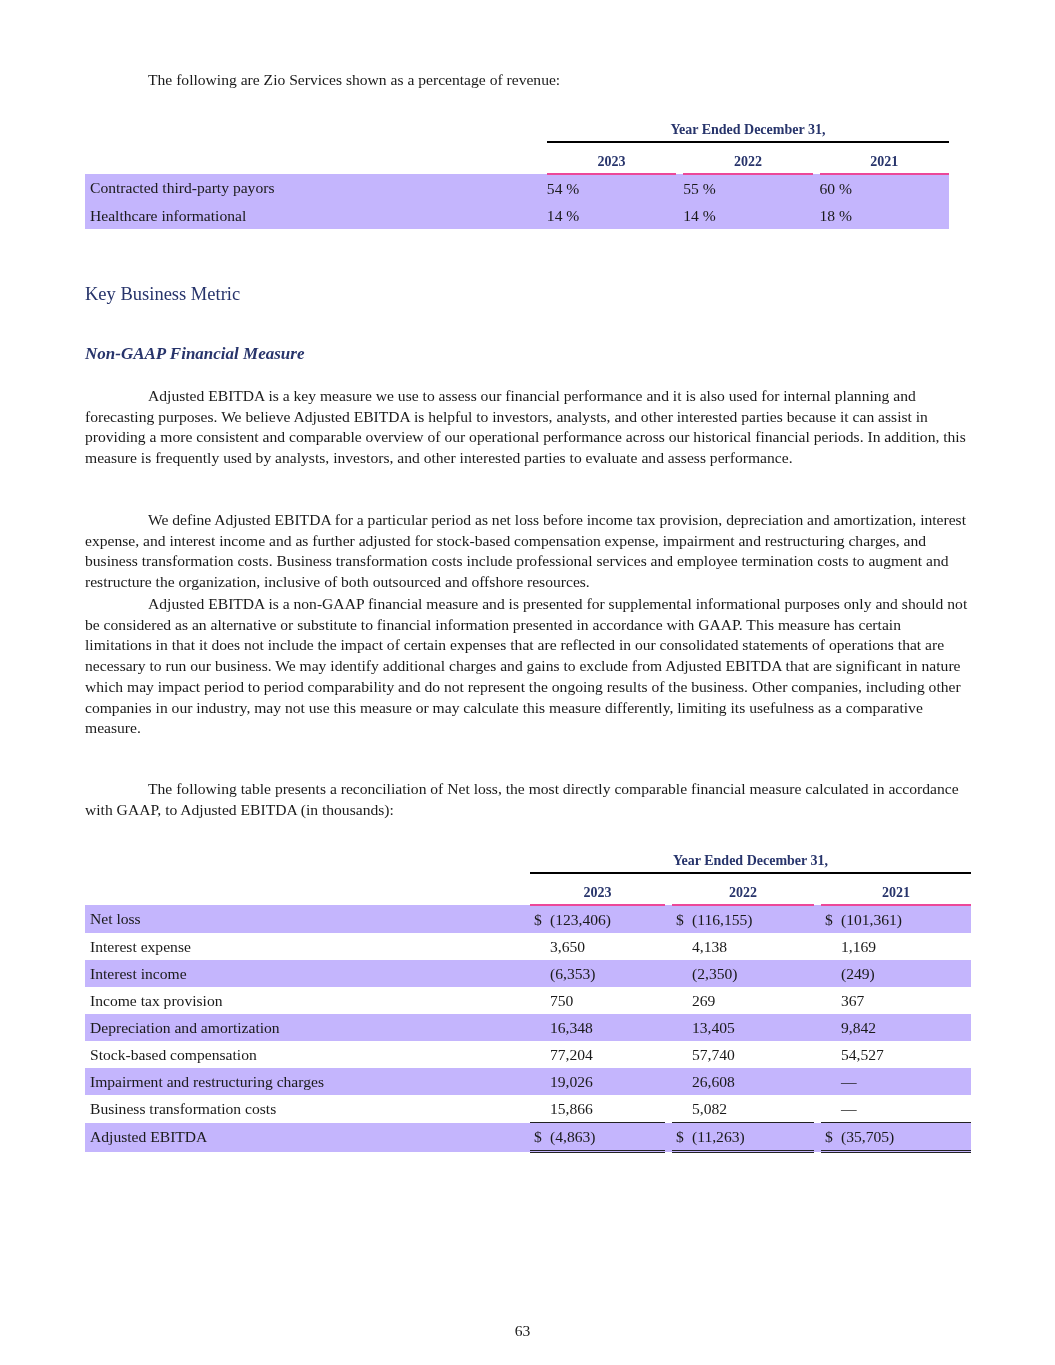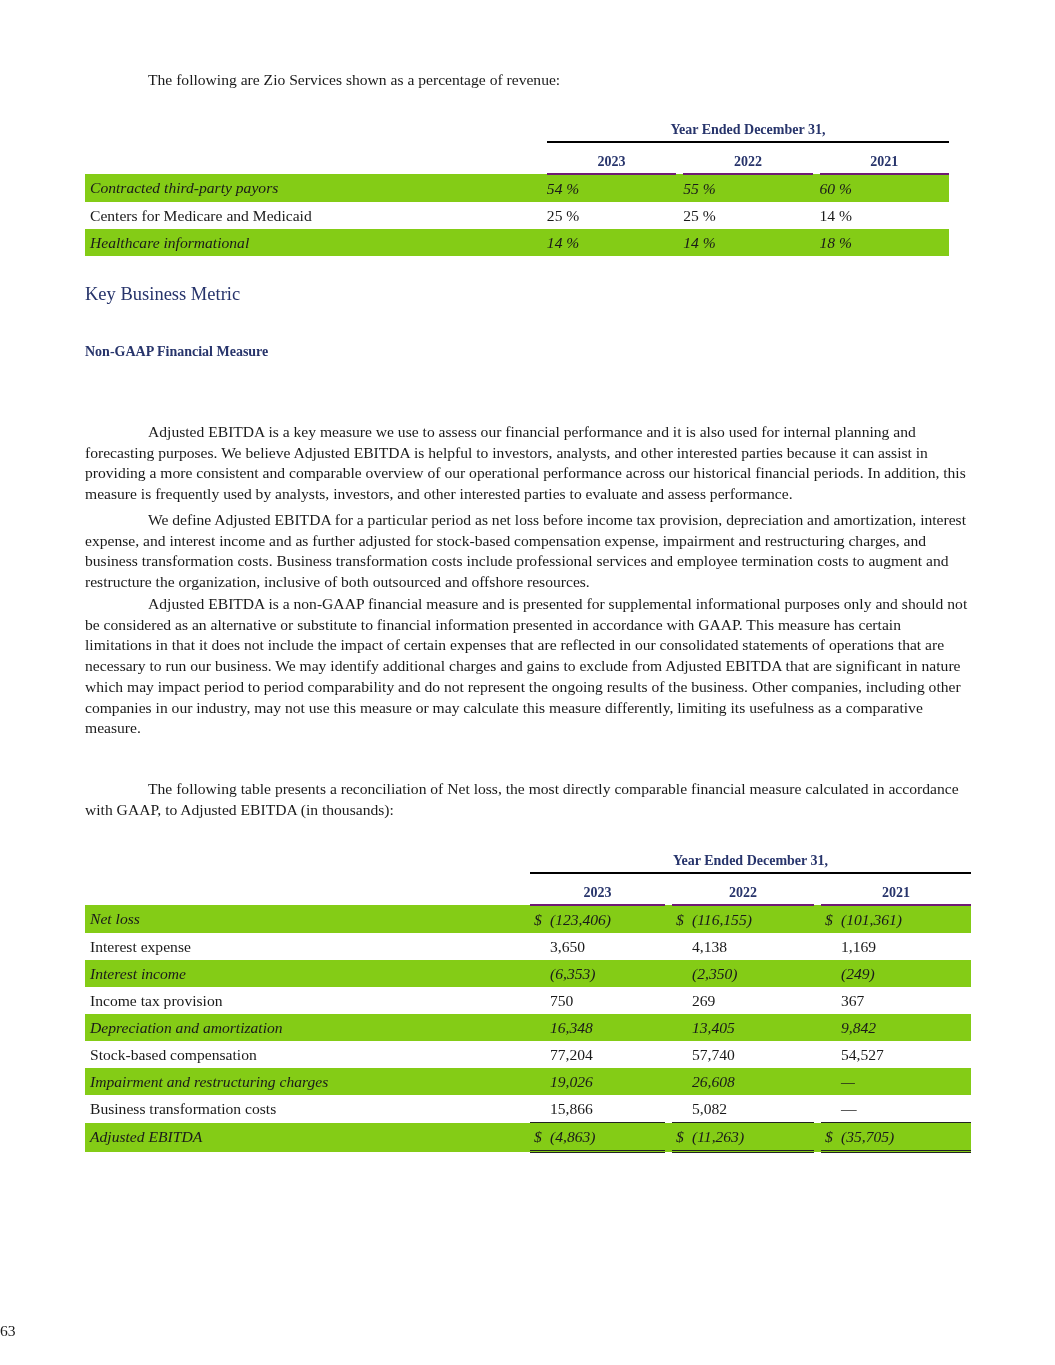--- a/index.html
+++ b/index.html
@@ -8,33 +8,33 @@
     font-family: "Liberation Serif", "DejaVu Serif", serif;
     color: #1a1a1a; font-size: 15.6px;
   }
   .page { position: absolute; left: 85px; top: 0; width: 885px; }
   .intro { position: absolute; top: 71px; left: 63px; }
   .t1 { position: absolute; top: 119px; left: 0; width: 864px; border-collapse: collapse; }
   .t2 { position: absolute; top: 850px; left: 0; width: 886px; border-collapse: collapse; }
   table td, table th { padding: 0; font-weight: normal; }
   .yh { color: #27346b; font-weight: bold; font-size: 14px; text-align: center; height: 22px; vertical-align: middle; }
   .yh-line { border-bottom: 2px solid #000000; }
-  .col-head { color: #27346b; font-weight: bold; font-size: 14px; text-align: center; height: 27px; vertical-align: bottom; padding-bottom: 3px !important; border-bottom: 2px solid #701a75; }
+  .col-head { color: #27346b; font-weight: bold; font-size: 14px; text-align: center; height: 27px; vertical-align: bottom; padding-bottom: 3px !important; border-bottom: 2px solid #ec4899; }
   .gap { width: 7px; }
   tr.row td { height: 27px; vertical-align: middle; }
-  tr.row.shaded td.cell { background: #84cc16; font-style: italic; }
+  tr.row.shaded td.cell { background: #c4b5fd; }
   .label { padding-left: 5px !important; text-align: left; }
   .num { text-align: left; }
   .dollar { text-align: left; padding-left: 4px !important; }
   .total-line td.valcell { border-top: 1px solid #222; border-bottom: 3px double #222; }
   .h-key { position: absolute; top: 284px; left: 0; color: #27346b; font-weight: normal; font-size: 18.5px; }
-  .h-non { position: absolute; top: 344px; left: 0; color: #27346b; font-weight: bold; font-size: 14px; text-align: center; }
+  .h-non { position: absolute; top: 344px; left: 0; color: #27346b; font-weight: bold; font-style: italic; font-size: 17px; text-align: center; }
   .para { position: absolute; left: 0; width: 886px; line-height: 20.7px; margin: 0; text-indent: 63px; }
-  .p1 { top: 386px; margin-top: 36px; } .p2 { top: 510px; } .p3 { top: 594px; } .p4 { top: 779px; }
-  .pagenum { position: absolute; top: 1322px; left: 0; width: 1045px; font-size: 15.6px; }
+  .p1 { top: 386px; } .p2 { top: 510px; } .p3 { top: 594px; } .p4 { top: 779px; }
+  .pagenum { position: absolute; top: 1322px; left: 0; width: 1045px; text-align: center; font-size: 15.6px; }
 </style>
 </head>
 <body>
 
 <div class="page">
   <div class="intro">The following are Zio Services shown as a percentage of revenue:</div>
 
   <table class="t1">
     <colgroup>
         <col style="width:464px">
@@ -57,28 +57,20 @@
           <td></td>
       <td class="col-head">2021</td>
     </tr>
     <tr class="row shaded">
       <td class="cell label">Contracted third-party payors</td>
       <td class="cell num">54 %</td>
           <td class="cell"></td>
       <td class="cell num">55 %</td>
           <td class="cell"></td>
       <td class="cell num">60 %</td>
-    </tr>
-    <tr class="row">
-      <td class="cell label">Centers for Medicare and Medicaid</td>
-      <td class="cell num">25 %</td>
-          <td></td>
-      <td class="cell num">25 %</td>
-          <td></td>
-      <td class="cell num">14 %</td>
     </tr>
     <tr class="row shaded">
       <td class="cell label">Healthcare informational</td>
       <td class="cell num">14 %</td>
           <td class="cell"></td>
       <td class="cell num">14 %</td>
           <td class="cell"></td>
       <td class="cell num">18 %</td>
     </tr>
   </tbody>

